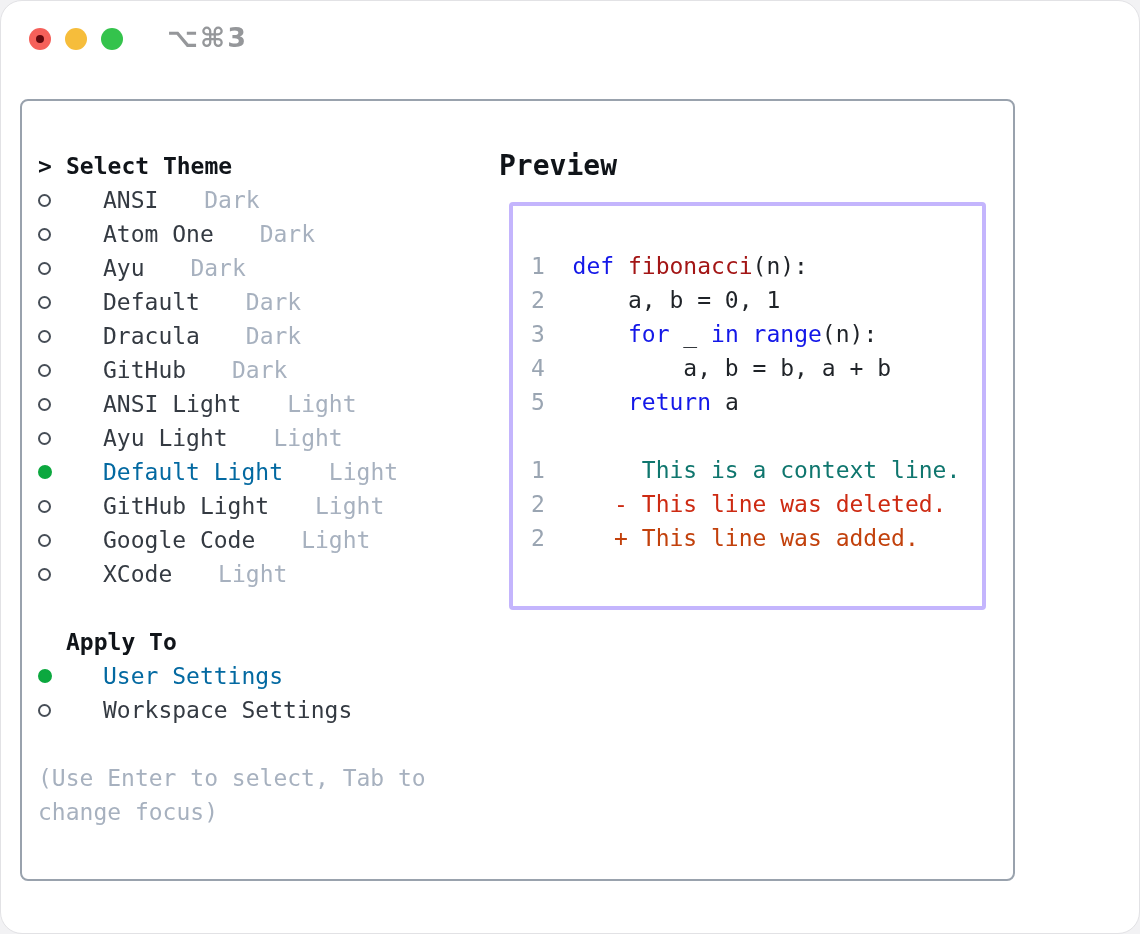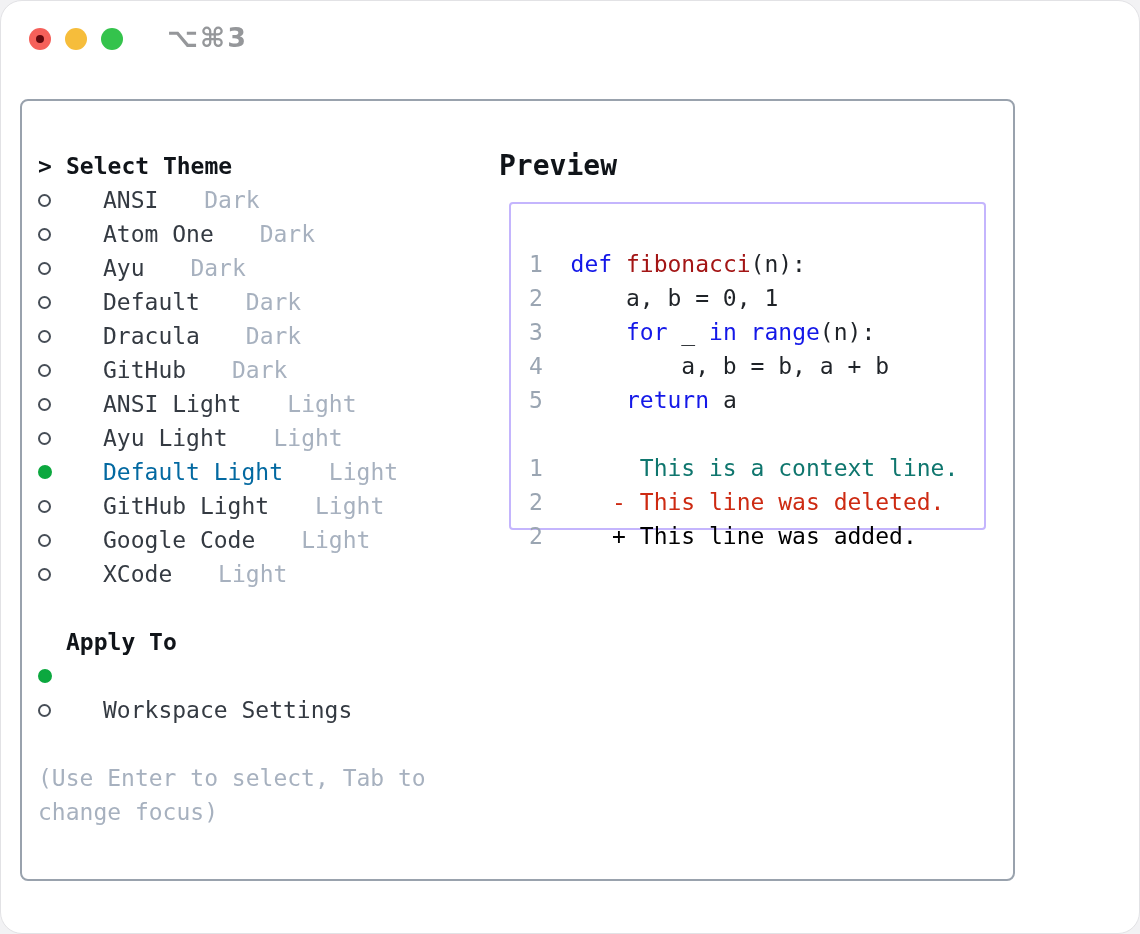--- a/index.html
+++ b/index.html
@@ -24,31 +24,31 @@
   .radio{width:13px;height:13px;border:2px solid #474e57;border-radius:50%;box-sizing:border-box;display:inline-block;}
   .radio.sel{width:14px;height:14px;background:#0ca83f;border-color:#0ca83f;}
   .hdr{font-weight:bold;color:#101419;text-align:right;}
   .t-name{color:#343a42;margin-left:37px;}
   .row.sel .t-name{color:#0369a1;}
   .t-var{color:#a7b1bf;margin-left:32px;}
   .spacer{height:34px;}
   .hint{color:#a7b1bf;}
   
   .preview-label{position:absolute;left:477px;top:48px;font-size:28px;line-height:34px;font-weight:bold;color:#101419;}
-  .preview-box{position:absolute;left:487px;top:101px;width:477px;height:328px;box-sizing:border-box;
-               border:2px solid #c4b5fd;border-radius:4px;background:#ffffff;}
+  .preview-box{position:absolute;left:487px;top:101px;width:477px;height:408px;box-sizing:border-box;
+               border:4px solid #c4b5fd;border-radius:4px;background:#ffffff;}
   .code{position:absolute;left:18px;top:43px;font-size:23px;line-height:34px;white-space:pre;}
   .code-line{height:34px;}
   .ln{color:#9aa5b2;}
   .tok-keyword{color:#1418e8;}
   .tok-function{color:#a31515;}
   .tok-plain{color:#1f2328;}
   .tok-context{color:#0f766e;text-align:center;}
   .tok-deleted{color:#cd2a12;}
-  .tok-added{color:#000000;}
+  .tok-added{color:#c2410c;}
 </style>
 </head>
 <body>
 
 <div class="window">
 
   <span class="light red">
       <span class="dot"></span>
     </span>
   <span class="light yellow"></span>
@@ -79,21 +79,21 @@
         </div>
 
       <div class="spacer"></div>
 
       <div class="row">
         <span class="marker"></span>
         <span class="hdr">Apply To</span>
       </div>
 
       <div id="apply-items">
-          <div class="row sel"><span class="marker"><span class="radio sel"></span></span></div>
+          <div class="row sel"><span class="marker"><span class="radio sel"></span></span><span class="t-name">User Settings</span></div>
           <div class="row"><span class="marker"><span class="radio"></span></span><span class="t-name">Workspace Settings</span></div>
         </div>
 
       <div class="spacer"></div>
 
       <div class="hint">
         <div class="row">(Use Enter to select, Tab to</div>
         <div class="row">change focus)</div>
       </div>
     </div>

